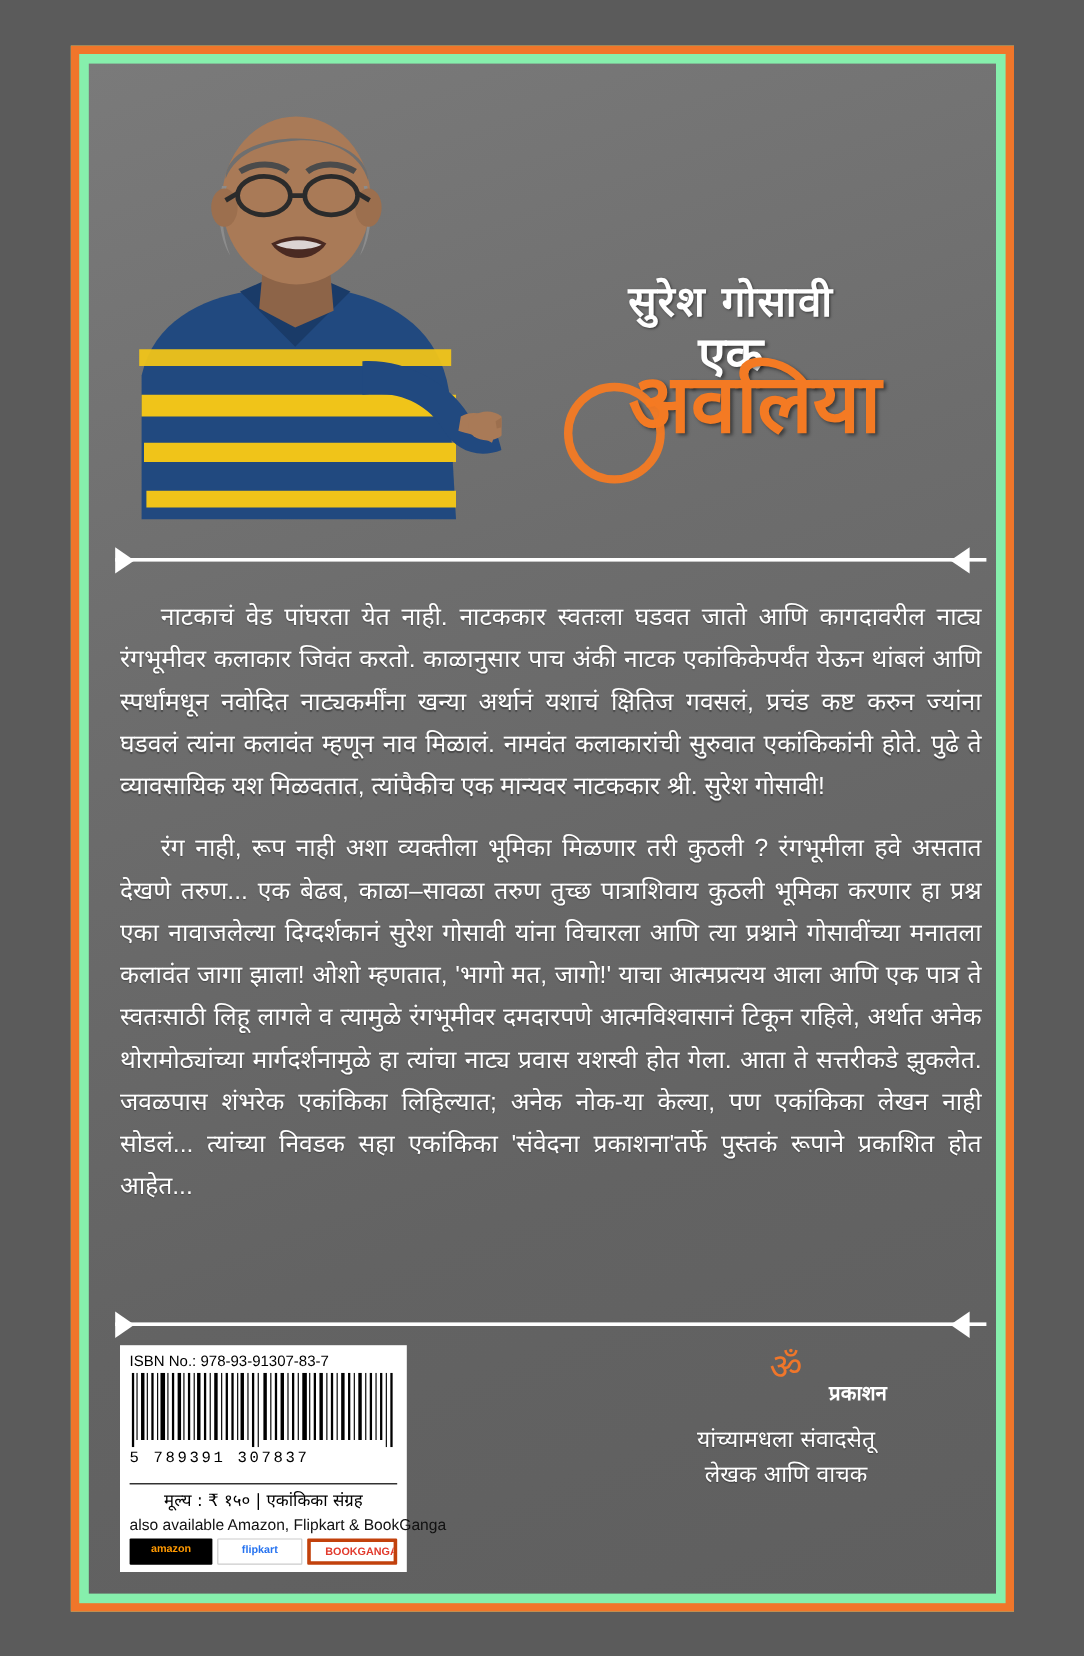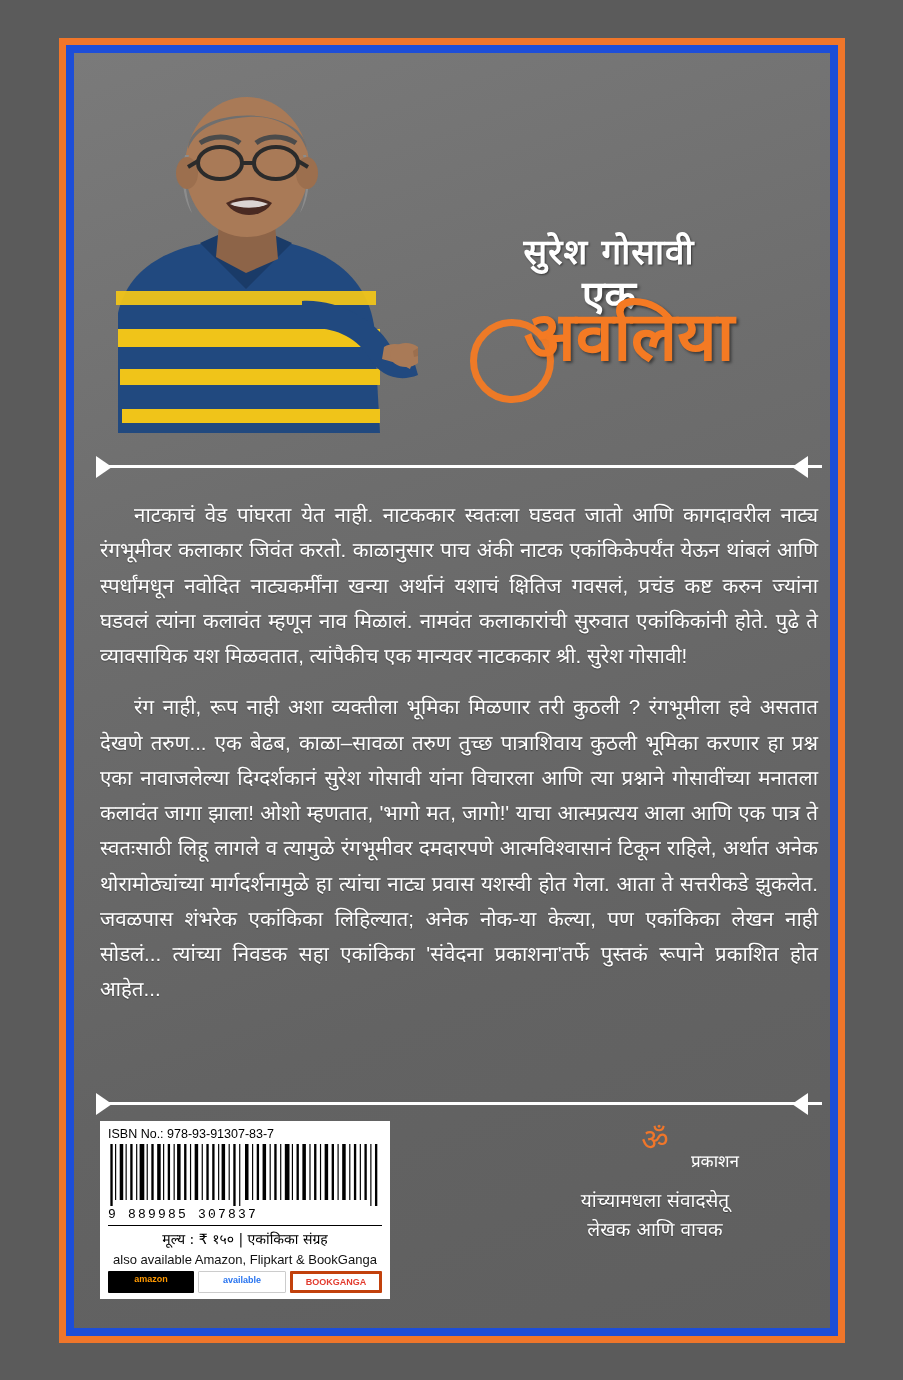--- a/index.html
+++ b/index.html
@@ -21,21 +21,21 @@
   }
   
   .cover-frame {
     position: absolute;
     left: 59px;
     top: 38px;
     width: 786px;
     height: 1305px;
     border: 7px solid #f0762a;
     box-sizing: border-box;
-    background: #1d4ed8;
+    background: #86efac;
   }
   .cover-inner {
     position: absolute;
     left: 8px;
     top: 8px;
     right: 8px;
     bottom: 8px;
     background: linear-gradient(160deg, #7a7a7a 0%, #6d6d6d 35%, #636363 70%, #5f5f5f 100%);
     overflow: hidden;
   }
@@ -150,21 +150,21 @@
   }
   .blurb p {
     margin: 0 0 16px 0;
     text-indent: 34px;
   }
   
   .isbn-box {
     position: absolute;
     left: 26px;
     top: 1068px;
-    width: 290px;
+    width: 239px;
     background: #ffffff;
     padding: 6px 8px 6px 8px;
     box-sizing: border-box;
     color: #000000;
     font-family: "Liberation Sans", sans-serif;
   }
   .isbn-label {
     font-size: 12.5px;
     margin-bottom: 3px;
     white-space: nowrap;
@@ -179,21 +179,21 @@
     font-size: 13px;
     letter-spacing: 2.2px;
     margin-top: 1px;
     white-space: nowrap;
   }
   .price-line {
     font-family: "DejaVu Sans", sans-serif;
     font-size: 14px;
     text-align: center;
     border-top: 1px solid #000;
-    margin-top: 3px;
+    margin-top: 14px;
     padding-top: 3px;
     white-space: nowrap;
   }
   .avail-line {
     font-size: 13px;
     text-align: center;
     margin-top: 4px;
     color: #111;
     white-space: nowrap;
   }
@@ -242,20 +242,21 @@
     line-height: 1.05;
     letter-spacing: 1px;
     text-shadow: 1px 1px 2px rgba(0,0,0,.5);
   }
   .pub-sub {
     font-family: "DejaVu Sans", sans-serif;
     font-size: 17px;
     color: #ffffff;
     margin-top: -6px;
     margin-left: 120px;
+    font-weight: bold;
   }
   .pub-tagline {
     font-family: "DejaVu Sans", sans-serif;
     font-size: 19px;
     line-height: 1.5;
     margin-top: 14px;
     color: #ffffff;
     text-shadow: 0 1px 1px rgba(0,0,0,.4);
   }
 </style>
@@ -380,26 +381,26 @@
             <rect x="196" y="0" width="1" height="56"></rect>
               <rect x="200" y="0" width="3" height="56"></rect>
             <rect x="206" y="0" width="1" height="56"></rect>
               <rect x="210" y="0" width="2" height="56"></rect>
             <rect x="215" y="0" width="1" height="56"></rect>
               <rect x="219" y="0" width="2" height="56"></rect>
             <rect x="224" y="0" width="1" height="62"></rect>
               <rect x="228" y="0" width="2" height="62"></rect>
           </g>
         </svg>
-        <div class="barcode-digits">9 889985 307837</div>
+        <div class="barcode-digits">5 789391 307837</div>
         <div class="price-line">मूल्य : ₹ १५० | एकांकिका संग्रह</div>
         <div class="avail-line">also available Amazon, Flipkart &amp; BookGanga</div>
         <div class="retailers">
           <div class="retailer r-amazon">amazon</div>
-          <div class="retailer r-flipkart">available</div>
+          <div class="retailer r-flipkart">flipkart</div>
           <div class="retailer r-bookganga">BOOKGANGA</div>
         </div>
       </div>
 
       <div class="publisher">
         <div class="pub-om">ॐ</div>
         <div class="pub-sub">प्रकाशन</div>
         <div class="pub-tagline">
           <div>यांच्यामधला संवादसेतू</div>
           <div>लेखक आणि वाचक</div>

